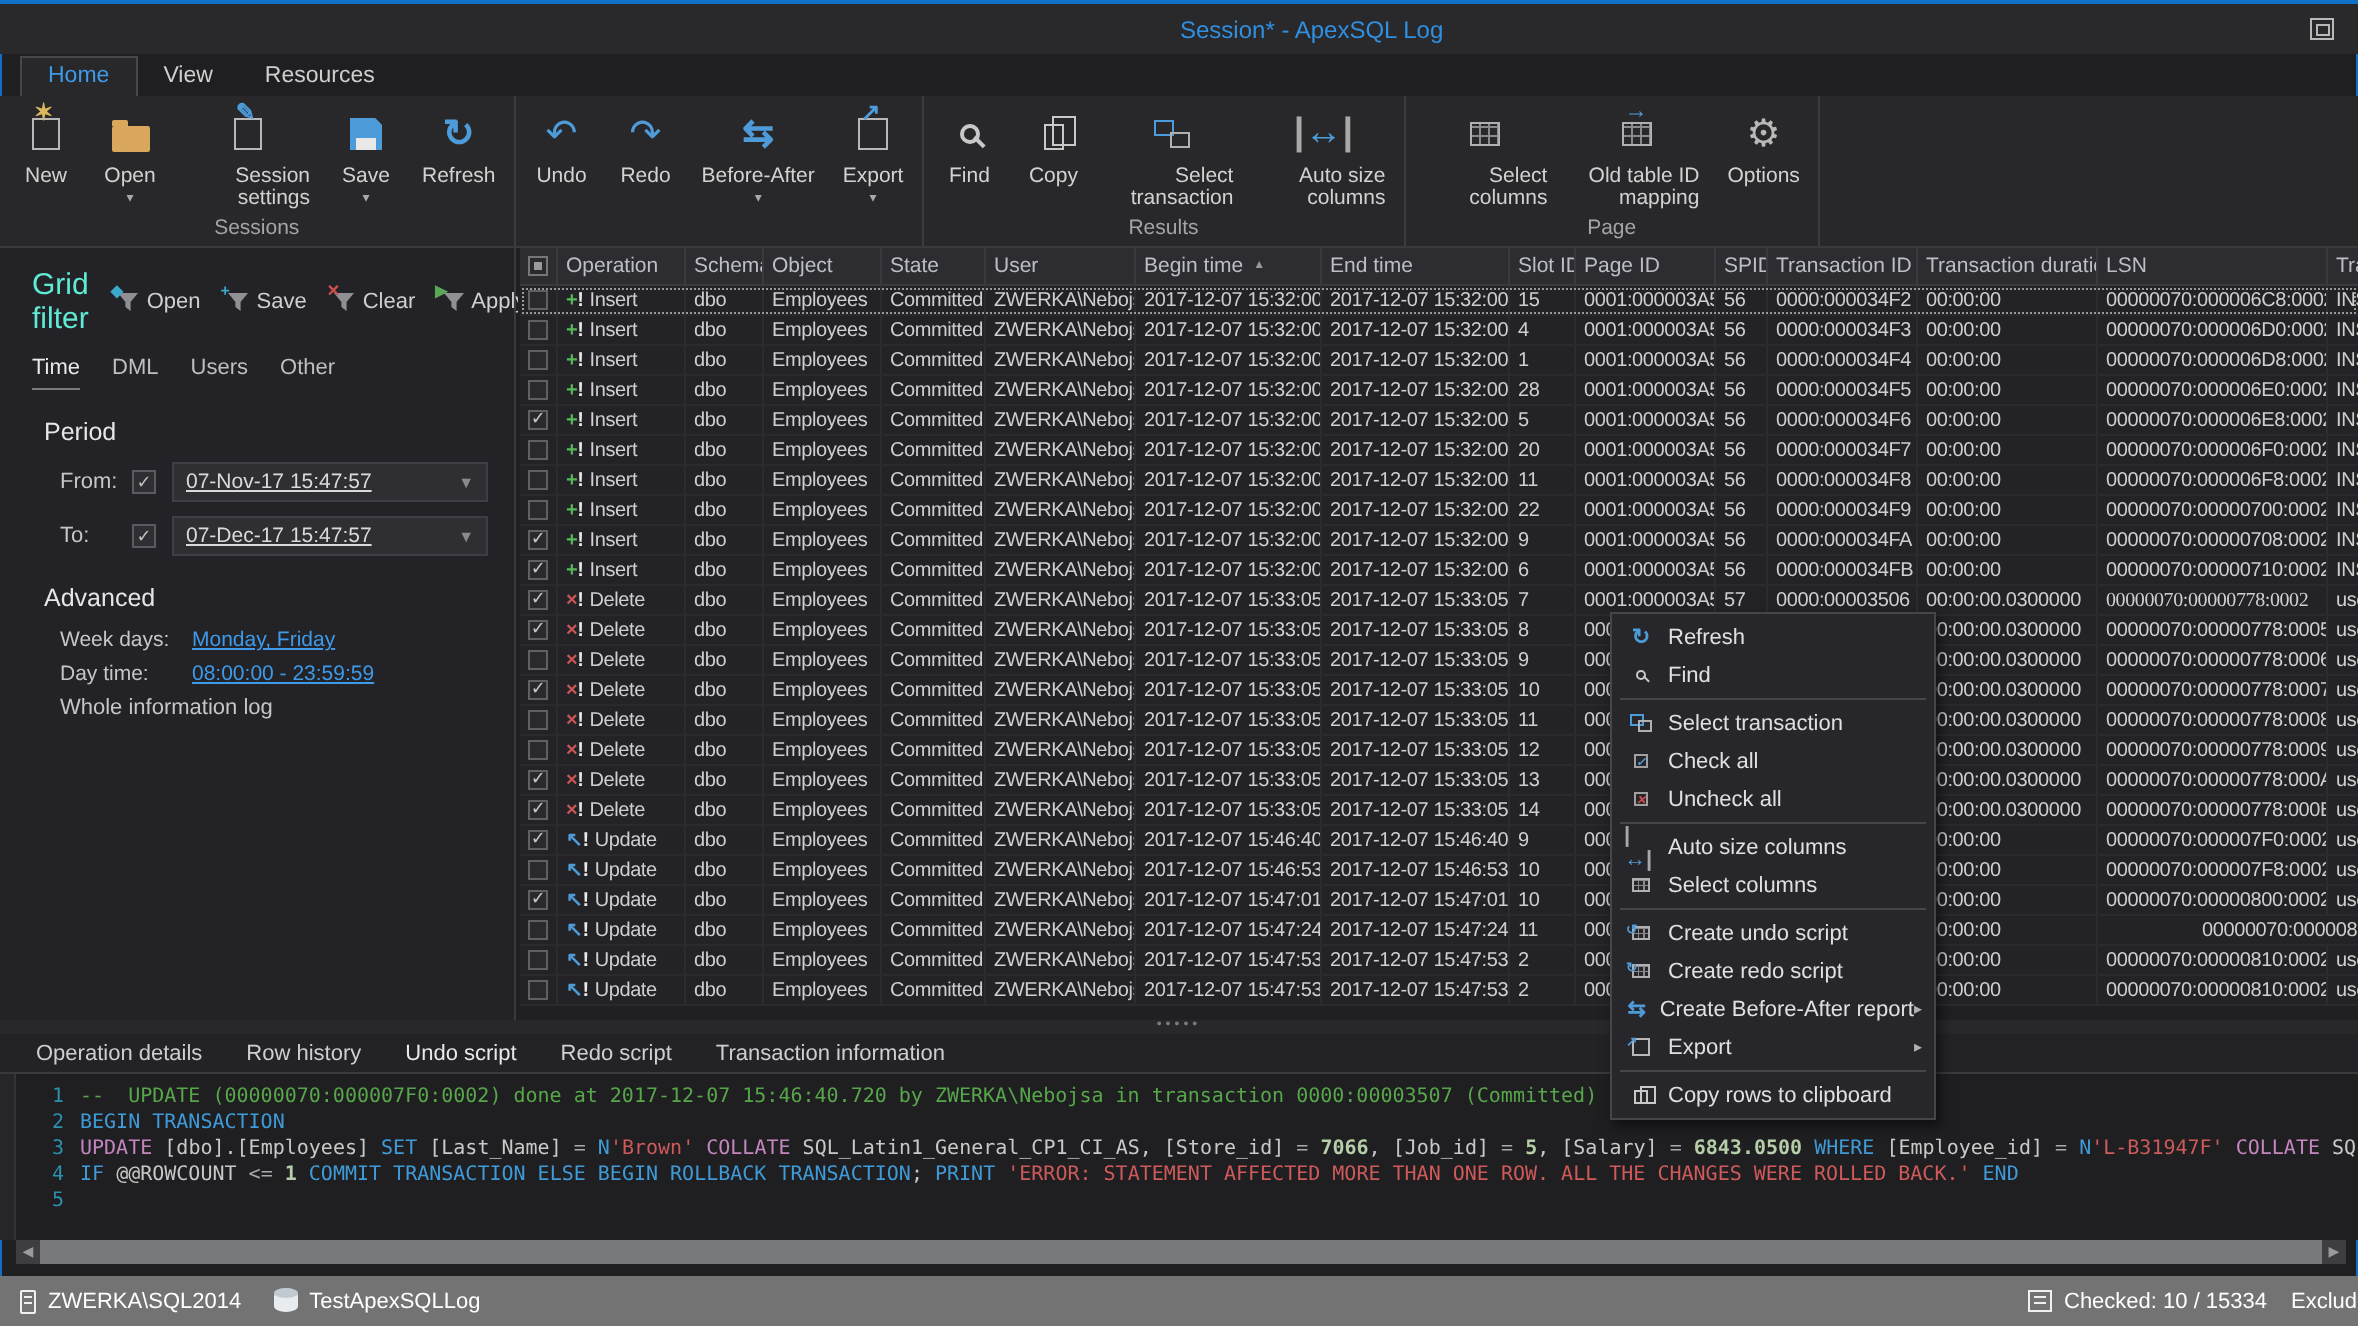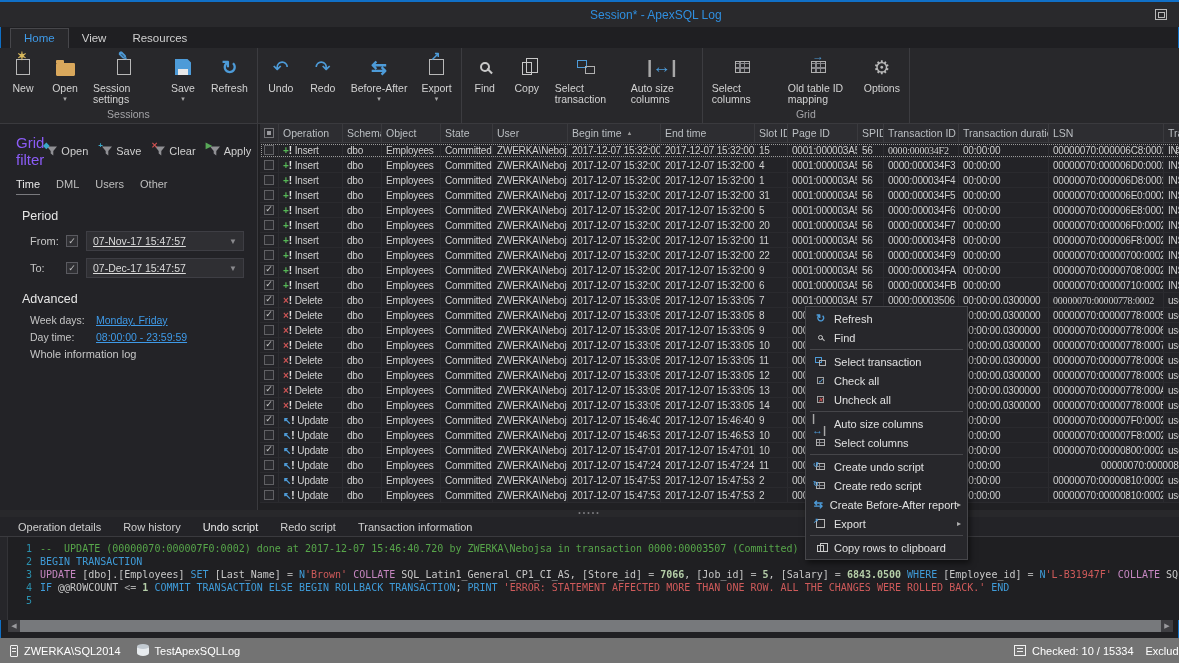--- a/index.html
+++ b/index.html
@@ -16,21 +16,21 @@
   #ribbon-tabs{position:absolute;left:10px;top:27px;height:21px;display:flex;align-items:flex-end;}
   .rtab{padding:3px 13px 4px;font-size:11.5px;color:#CFCFCF;cursor:default;}
   .rtab.active{color:#3E9AE8;background:#28282B;border:1px solid #47474B;border-bottom:none;}
   
   #ribbon{position:absolute;left:0;top:48px;width:100%;height:76px;background:#28282B;border-bottom:1px solid #3A3A3E;display:flex;}
   #ribbon-groups{display:flex;height:100%;}
   .rgroup{display:flex;flex-direction:column;border-right:1px solid #3C3C40;padding:2px 2px 0;}
   .rg-items{display:flex;flex:1;}
   .ritem{display:flex;flex-direction:column;align-items:center;padding:1px 7px 0;min-width:42px;cursor:default;}
   .ricon{height:32px;display:flex;align-items:center;justify-content:center;font-size:20px;position:relative;}
-  .rlabel{font-size:10.5px;color:#D2D2D2;text-align:left;line-height:11px;max-width:62px;}
+  .rlabel{font-size:10.5px;color:#D2D2D2;text-align:right;line-height:11px;max-width:62px;}
   .rdrop{font-size:7px;color:#A8A8A8;margin-top:1px;}
   .rg-label{text-align:center;font-size:10.5px;color:#A4A4A8;padding:2px 0 3px;}
   
   .ricon{font-size:19px;} .micon{font-size:11px;}
   .ic-doc{display:inline-block;width:0.75em;height:0.85em;border:0.08em solid #B8B8B8;background:transparent;}
   .ic-mark{position:absolute;top:-2px;left:1px;font-size:0.62em;font-weight:bold;font-style:normal;}
   .ic-folder{display:inline-block;width:1em;height:0.68em;background:#D9A85C;border-radius:0.06em;position:relative;margin-top:0.22em;}
   .ic-folder::before{content:"";position:absolute;top:-0.15em;left:0;width:0.45em;height:0.15em;background:#D9A85C;border-radius:0.05em 0.05em 0 0;}
   .ic-floppy{display:inline-block;width:0.85em;height:0.85em;background:#4D9BD8;clip-path:polygon(0 0,78% 0,100% 22%,100% 100%,0 100%);position:relative;}
   .ic-floppy::after{content:"";position:absolute;left:0.17em;bottom:0;width:0.5em;height:0.33em;background:#E8E8E8;}
@@ -42,21 +42,21 @@
   .ic-seltxn::before{content:"";position:absolute;left:0;top:0;width:0.42em;height:0.3em;border:0.08em solid #4D9BD8;}
   .ic-seltxn::after{content:"";position:absolute;right:0;bottom:0;width:0.42em;height:0.3em;border:0.08em solid #B0B0B0;}
   .ic-table{display:inline-block;width:0.8em;height:0.68em;border:0.07em solid #B0B0B0;
     background:repeating-linear-gradient(90deg,transparent 0 0.18em,#8a8a8e 0.18em 0.24em),repeating-linear-gradient(0deg,transparent 0 0.18em,#8a8a8e 0.18em 0.24em);}
   .ic-box{display:inline-flex;width:0.7em;height:0.7em;border:0.07em solid #A0A0A0;align-items:center;justify-content:center;font-size:1em;}
   .ic-box b{font-size:0.55em;font-weight:bold;}
   .g b{font-style:normal;}
   
   #filter-panel{position:absolute;left:0;top:124px;width:258px;height:386px;background:#232327;border-right:1px solid #3A3A3E;}
   #filter-title-row{display:flex;align-items:center;padding:10px 10px 0 16px;}
-  #filter-title{font-size:15px;color:#8b5cf6;margin-right:2px;}
+  #filter-title{font-size:15px;color:#5eead4;margin-right:14px;}
   .flt-btn{display:flex;align-items:center;font-size:11px;color:#CFCFCF;margin-right:13px;cursor:default;}
   .flt-ico{position:relative;margin-right:3px;display:inline-flex;}
   .fmark{position:absolute;top:-4px;left:-3px;font-size:8px;font-style:normal;font-weight:bold;}
   #filter-tabs{display:flex;padding:10px 0 0 16px;}
   .ftab{font-size:11px;color:#BFBFBF;margin-right:16px;padding-bottom:4px;cursor:default;}
   .ftab.active{color:#E8E8E8;border-bottom:1px solid #7A7A7E;}
   .fp-heading{font-size:12.5px;color:#E6E6E6;margin:14px 0 8px 22px;}
   .fp-row{display:flex;align-items:center;margin:0 0 7px 30px;font-size:11px;color:#C6C6C6;}
   .fp-row .lbl{width:36px;}
   .cbx{display:inline-flex;width:12px;height:12px;background:#2F2F33;border:1px solid #5A5A60;align-items:center;justify-content:center;font-size:9px;color:#C0C0C0;margin-right:8px;}
@@ -224,20 +224,21 @@
               </span>
               <span class="rlabel">Select transaction</span>
             </div>
             <div class="ritem">
               <span class="ricon">
                 <span class="g"><b style="color:#A8A8A8">|</b><b style="color:#4D9BD8">↔</b><b style="color:#A8A8A8">|</b></span>
               </span>
               <span class="rlabel">Auto size columns</span>
             </div>
           </div>
+          <div class="rg-label">Results</div>
         </div>
         <div class="rgroup">
           <div class="rg-items">
             <div class="ritem">
               <span class="ricon">
                 <i class="ic-table"></i>
               </span>
               <span class="rlabel">Select columns</span>
             </div>
             <div class="ritem">
@@ -247,21 +248,21 @@
               </span>
               <span class="rlabel">Old table ID mapping</span>
             </div>
             <div class="ritem">
               <span class="ricon">
                 <span class="g" style="color:#B8B8B8">⚙</span>
               </span>
               <span class="rlabel">Options</span>
             </div>
           </div>
-          <div class="rg-label">Grid</div>
+          <div class="rg-label">Page</div>
         </div>
       </div>
   </div>
 
   <div id="filter-panel">
     <div id="filter-title-row">
       <span id="filter-title">Grid filter</span>
       <span id="filter-toolbar" style="display:flex;">
           <span class="flt-btn">
             <span class="flt-ico">
@@ -396,21 +397,21 @@
           <div class="gcell" style="width: 64px;"><span class="opico op-insert">+<b class="excl">!</b></span>Insert</div>
           <div class="gcell" style="width: 39px;">dbo</div>
           <div class="gcell" style="width: 59px;">Employees</div>
           <div class="gcell" style="width: 52px;">Committed</div>
           <div class="gcell" style="width: 75px;">ZWERKA\Nebojsa</div>
           <div class="gcell" style="width: 93px;">2017-12-07 15:32:00</div>
           <div class="gcell" style="width: 94px;">2017-12-07 15:32:00</div>
           <div class="gcell" style="width: 33px;">15</div>
           <div class="gcell" style="width: 70px;">0001:000003A5</div>
           <div class="gcell" style="width: 26px;">56</div>
-          <div class="gcell" style="width: 75px; font-family: Liberation Serif, serif;">0000:000034F2</div>
+          <div class="gcell" style="width: 75px;">0000:000034F2</div>
           <div class="gcell" style="width: 90px;">00:00:00</div>
           <div class="gcell" style="width: 115px;">00000070:000006C8:0002</div>
           <div class="gcell" style="width: 60px;">INS</div>
         </div>
         <div class="grow">
           <div class="gcell c-check" style="width: 19px;">
             <span class="cb"></span>
           </div>
           <div class="gcell" style="width: 64px;"><span class="opico op-insert">+<b class="excl">!</b></span>Insert</div>
           <div class="gcell" style="width: 39px;">dbo</div>
@@ -450,21 +451,21 @@
           <div class="gcell c-check" style="width: 19px;">
             <span class="cb"></span>
           </div>
           <div class="gcell" style="width: 64px;"><span class="opico op-insert">+<b class="excl">!</b></span>Insert</div>
           <div class="gcell" style="width: 39px;">dbo</div>
           <div class="gcell" style="width: 59px;">Employees</div>
           <div class="gcell" style="width: 52px;">Committed</div>
           <div class="gcell" style="width: 75px;">ZWERKA\Nebojsa</div>
           <div class="gcell" style="width: 93px;">2017-12-07 15:32:00</div>
           <div class="gcell" style="width: 94px;">2017-12-07 15:32:00</div>
-          <div class="gcell" style="width: 33px;">31</div>
+          <div class="gcell" style="width: 33px;">28</div>
           <div class="gcell" style="width: 70px;">0001:000003A5</div>
           <div class="gcell" style="width: 26px;">56</div>
           <div class="gcell" style="width: 75px;">0000:000034F5</div>
           <div class="gcell" style="width: 90px;">00:00:00</div>
           <div class="gcell" style="width: 115px;">00000070:000006E0:0002</div>
           <div class="gcell" style="width: 60px;">INS</div>
         </div>
         <div class="grow">
           <div class="gcell c-check" style="width: 19px;">
             <span class="cb checked"></span>

